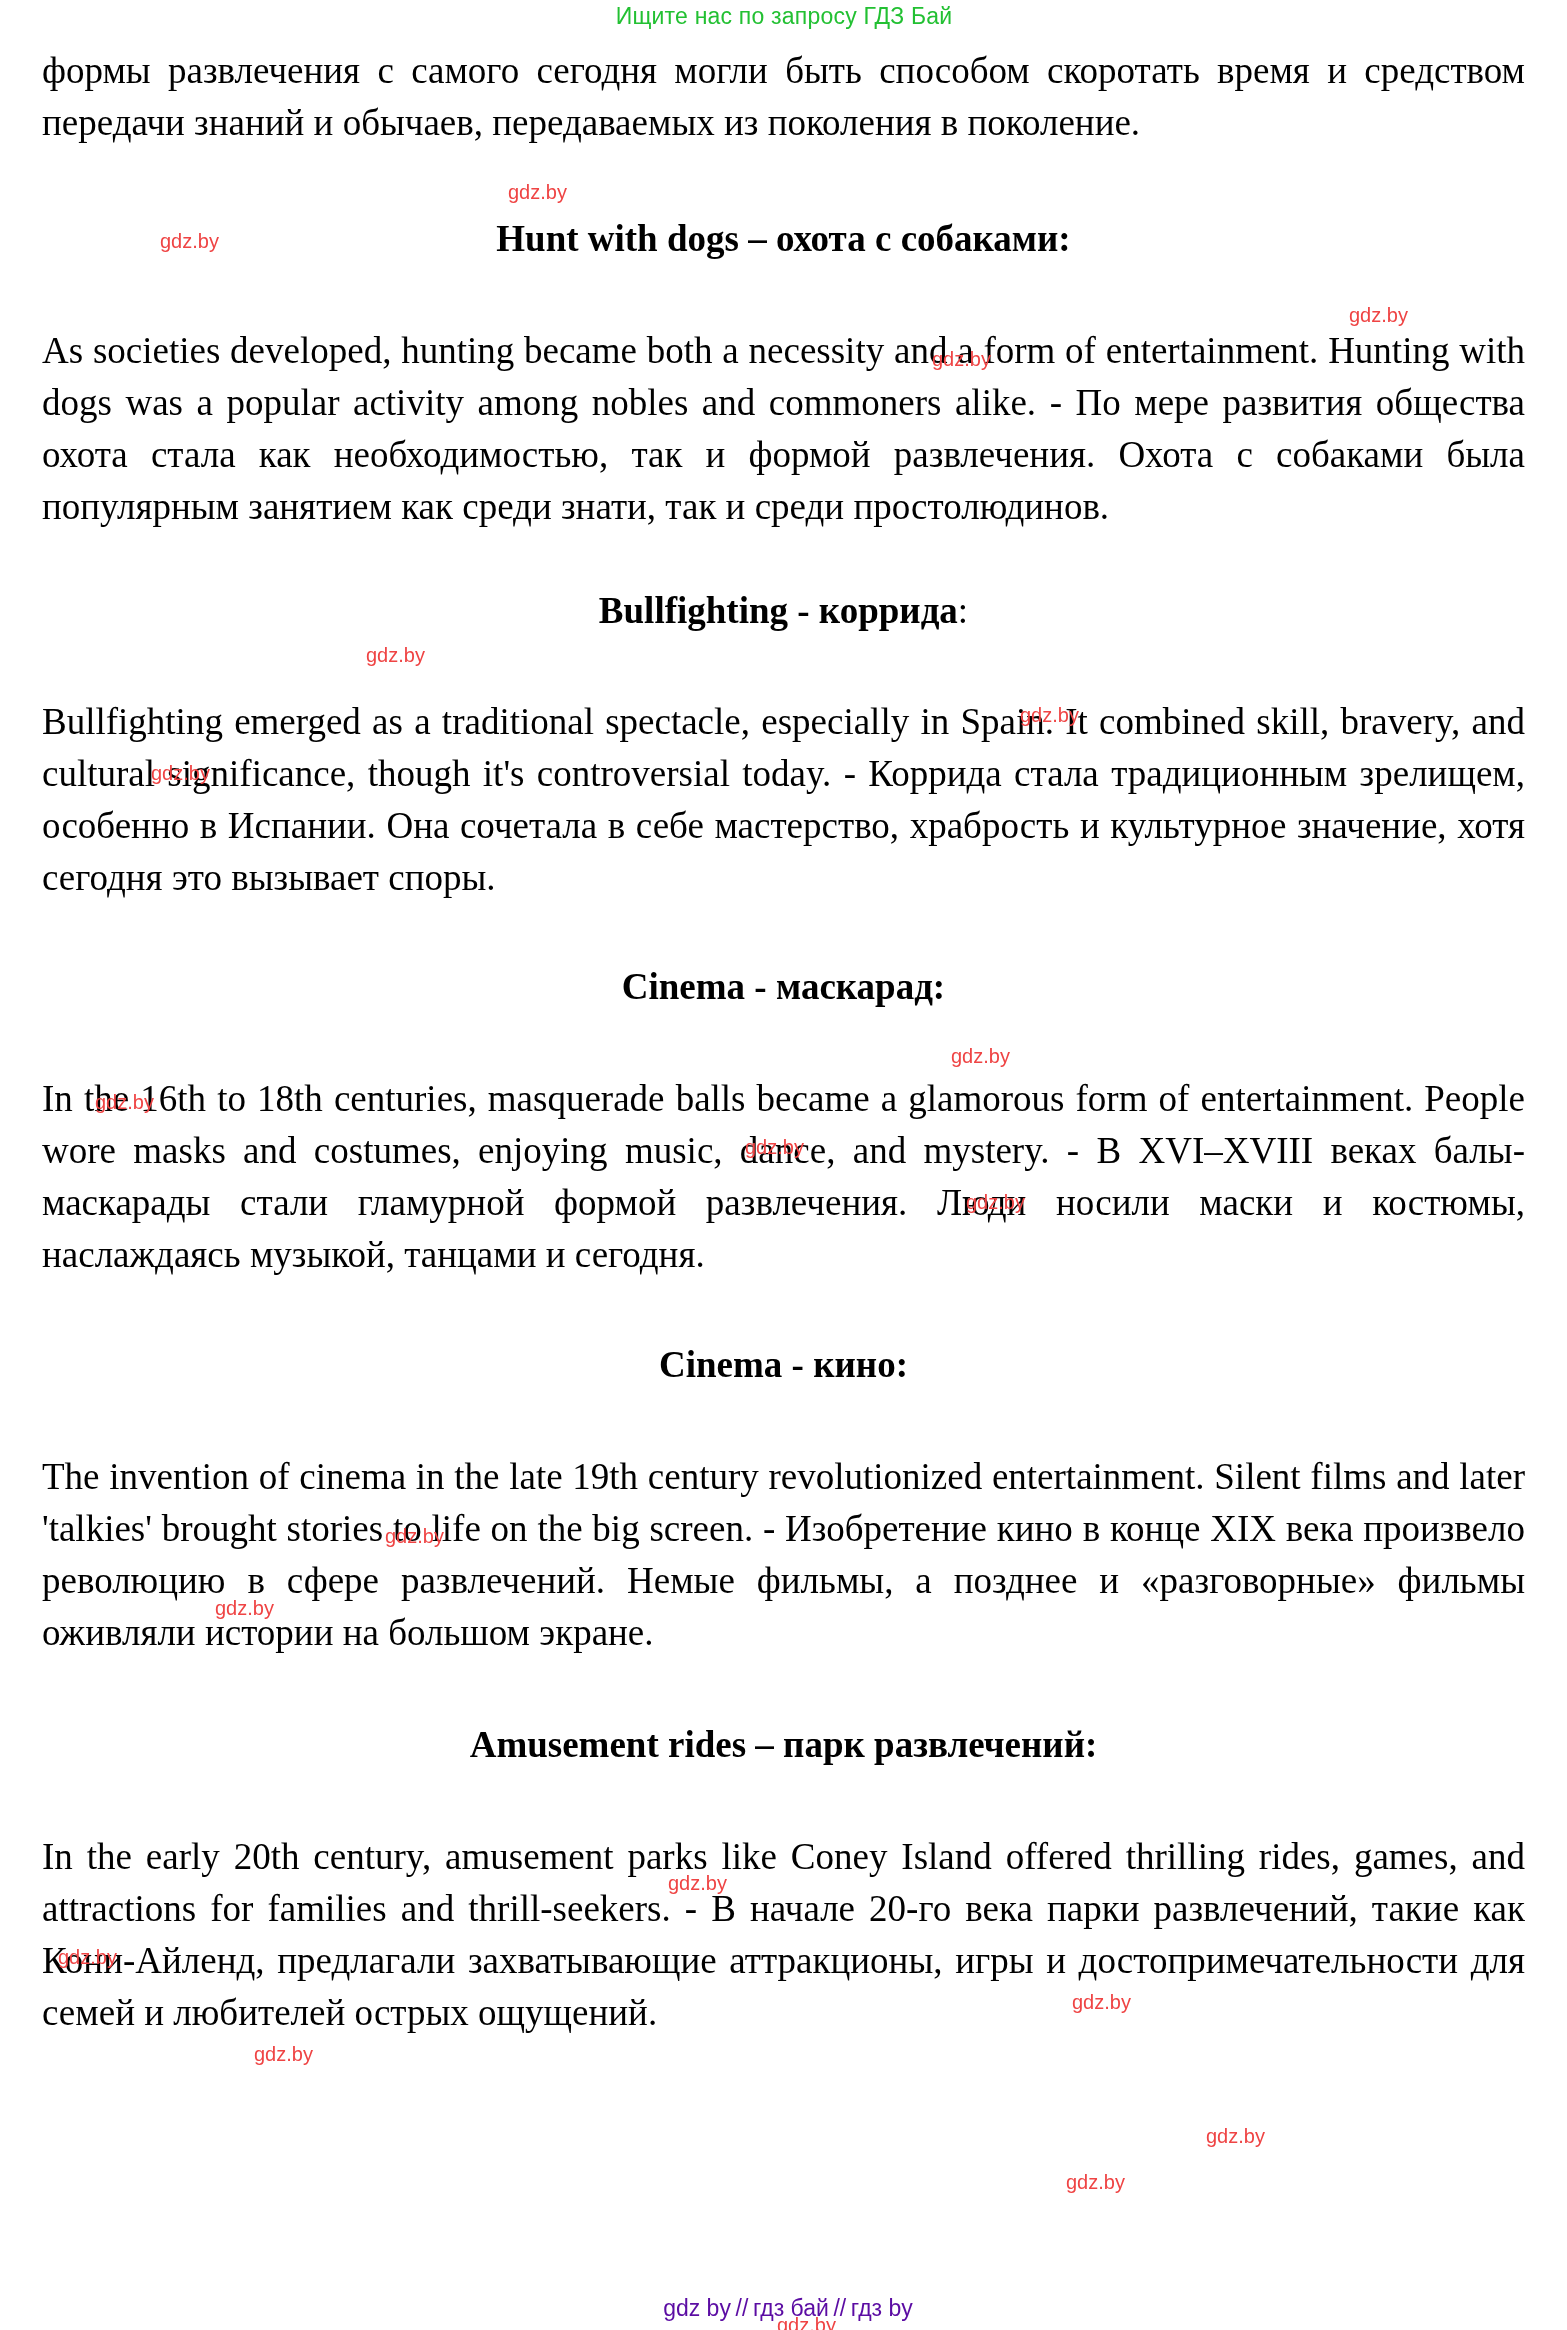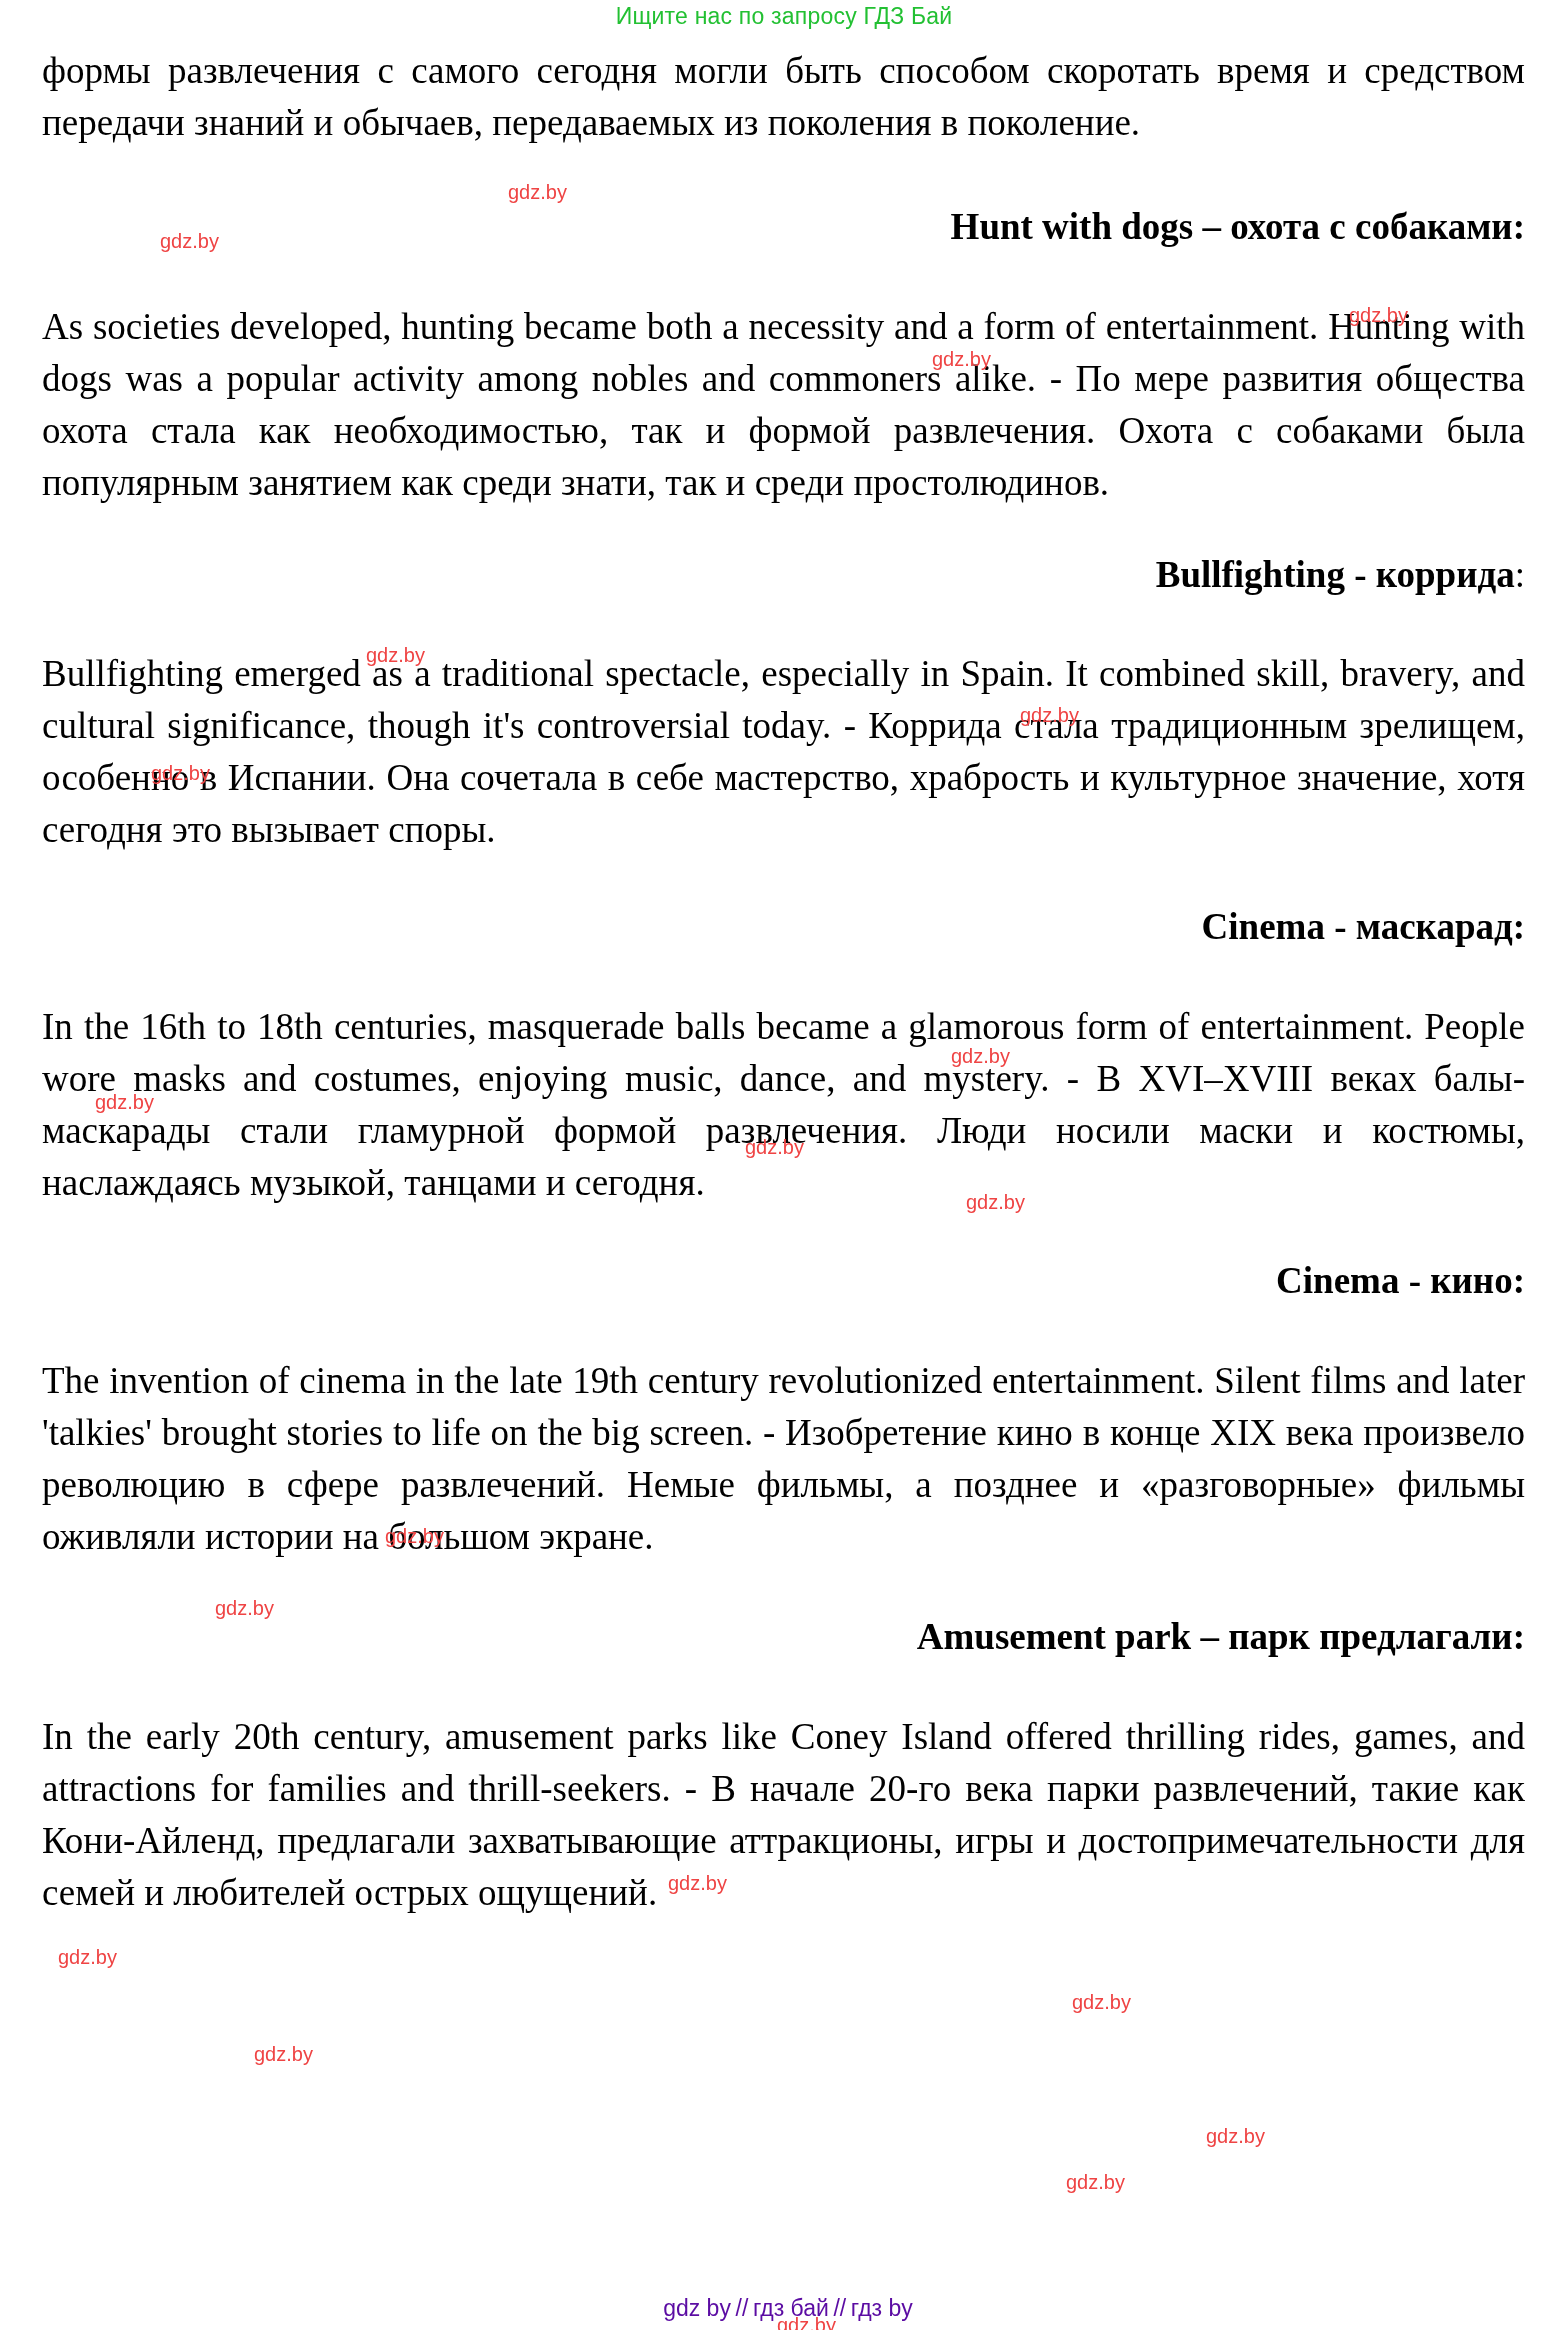--- a/index.html
+++ b/index.html
@@ -43,25 +43,25 @@
   p.body-text {
     margin: 0;
     font-size: 37px;
     line-height: 52px;
     text-align: justify;
     text-justify: inter-word;
     letter-spacing: 0px;
   }
 
   h3.section-head {
-    margin: 0;
+    margin: 12px;
     font-size: 37px;
     line-height: 51px;
     font-weight: bold;
-    text-align: right;
+    text-align: center;
     white-space: nowrap;
   }
   h3.section-head .tail { font-weight: normal; }
 
   
   .sp { width: 100%; }
 
   
   .wm {
     position: absolute;
@@ -127,21 +127,21 @@
 
   <h3 class="section-head">
     <span>Cinema - кино:</span><span class="tail"></span>
   </h3>
   <div class="sp" style="height:49px"></div>
   <p class="body-text">The invention of cinema in the late 19th century revolutionized entertainment. Silent films and later 'talkies' brought stories to life on the big screen. - Изобретение кино в конце XIX века произвело революцию в сфере развлечений. Немые фильмы, а позднее и «разговорные» фильмы оживляли истории на большом экране.</p>
 
   <div class="sp" style="height:48px"></div>
 
   <h3 class="section-head">
-    <span>Amusement park – парк предлагали:</span><span class="tail"></span>
+    <span>Amusement rides – парк развлечений:</span><span class="tail"></span>
   </h3>
   <div class="sp" style="height:49px"></div>
   <p class="body-text">In the early 20th century, amusement parks like Coney Island offered thrilling rides, games, and attractions for families and thrill-seekers. - В начале 20-го века парки развлечений, такие как Кони-Айленд, предлагали захватывающие аттракционы, игры и достопримечательности для семей и любителей острых ощущений.</p>
 
 </div>
 
 <div id="watermark-layer">
     <span class="wm" style="left: 508px; top: 182px;">gdz.by</span>
     <span class="wm" style="left: 160px; top: 231px;">gdz.by</span>
     <span class="wm" style="left: 1349px; top: 305px;">gdz.by</span>

